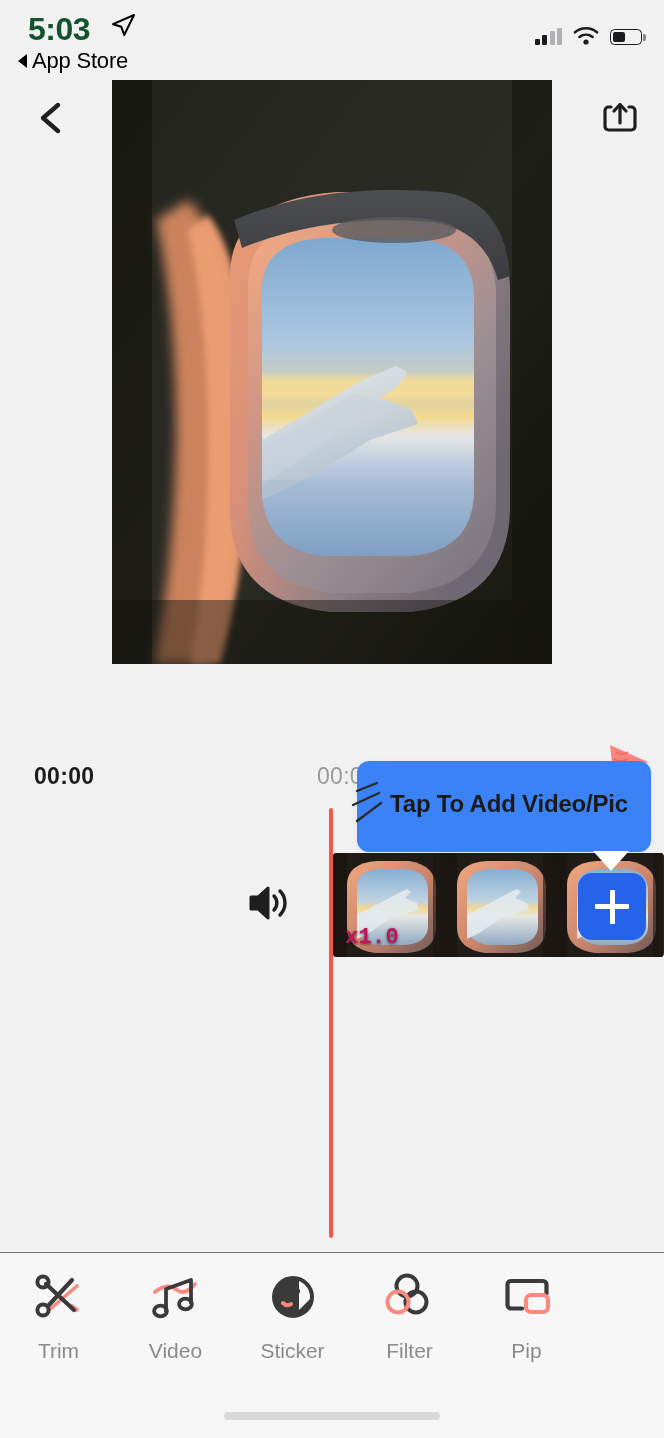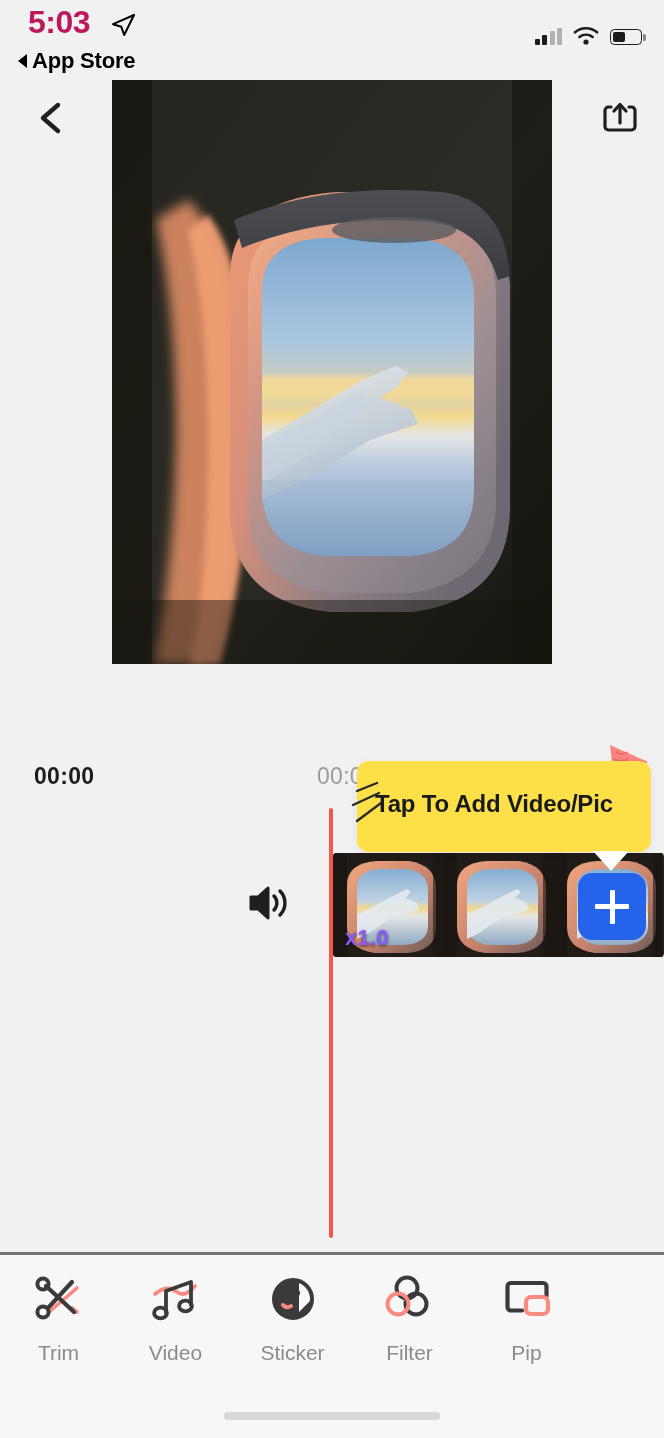--- a/index.html
+++ b/index.html
@@ -7,27 +7,27 @@
     width:664px; height:1438px; overflow:hidden;
     background:#f1f1f1;
     font-family:"Liberation Sans", sans-serif;
     -webkit-font-smoothing:antialiased;
   }
   #app{ position:relative; width:664px; height:1438px; background:#f1f1f1; }
 
   
   .statusbar{ position:absolute; left:0; top:0; width:664px; height:78px; }
   .sb-time{
-    position:absolute; left:28px; top:4px;
-    font-size:32px; font-weight:bold; letter-spacing:-0.5px; color:#be185d;
+    position:absolute; left:28px; top:11px;
+    font-size:32px; font-weight:bold; letter-spacing:-0.5px; color:#14532d;
   }
   .sb-loc{ position:absolute; left:110px; top:12px; width:26px; height:26px; }
   .sb-back{
     position:absolute; left:18px; top:48px;
-    font-size:22px; font-weight:bold; color:#000; letter-spacing:-0.2px;
+    font-size:22px; font-weight:normal; color:#000; letter-spacing:-0.2px;
     display:flex; align-items:center; gap:5px;
   }
   .sb-back .tri{
     width:0;height:0;border-top:7px solid transparent;border-bottom:7px solid transparent;
     border-right:9px solid #000; display:inline-block;
   }
   .sb-right{ position:absolute; right:22px; top:26px; display:flex; align-items:flex-end; gap:11px; }
   .bars{ display:flex; align-items:flex-end; gap:2.5px; height:17px; }
   .bars i{ display:block; width:5px; background:#8e8e93; border-radius:1px; }
   .bars i:nth-child(1){ height:6px;  background:#1c1c1e;}
@@ -70,58 +70,60 @@
 
   .clip{
     position:absolute; left:333px; top:853px; width:331px; height:104px;
     border-radius:4px; overflow:hidden; background:#2a221e;
     display:flex;
   }
   .thumb{ width:110px; height:104px; flex:none; overflow:hidden; position:relative; }
   .thumb svg{ display:block; width:110px; height:104px; }
   .speed-badge{
     position:absolute; left:345px; top:925px;
-    font-size:22px; font-weight:bold; color:#8b5cf6; letter-spacing:.3px;
+    font-size:22px; font-weight:bold; color:#be185d; letter-spacing:.3px;
     text-shadow:0 1px 3px rgba(0,0,0,.65);
+    font-family:Liberation Mono, monospace;
   }
   .add-btn{
     position:absolute; left:578px; top:873px; width:68px; height:67px;
     background:#2563eb; border-radius:14px; cursor:pointer;
     display:flex; align-items:center; justify-content:center;
   }
   .add-btn .plus{ position:relative; width:34px; height:34px; }
   .add-btn .plus::before,.add-btn .plus::after{
     content:""; position:absolute; background:#fff; border-radius:1px;
   }
   .add-btn .plus::before{ left:0; top:14.5px; width:34px; height:5px; }
   .add-btn .plus::after{ top:0; left:14.5px; height:34px; width:5px; }
 
   
   .tip{
     position:absolute; left:357px; top:761px; width:294px; height:91px;
-    background:#fde047; border-radius:12px;
+    background:#3b82f6; border-radius:12px;
     box-shadow:0 2px 8px rgba(0,0,0,.06);
+    text-align:center;
   }
   .tip-text{
     position:absolute; left:18px; top:29px; right:8px;
     font-size:24px; font-weight:bold; color:#1a1a1a; letter-spacing:-0.2px;
     white-space:nowrap;
   }
   .tip-lines{ position:absolute; left:-6px; top:20px; width:48px; height:54px; }
   .tip-tail{
     position:absolute; left:236px; top:90px; width:0; height:0;
     border-left:18px solid transparent; border-right:18px solid transparent;
     border-top:20px solid #fff;
   }
   .tip-tri{ position:absolute; left:598px; top:742px; width:52px; height:40px; }
 
   
   .toolbar{
     position:absolute; left:0; bottom:0; width:664px; height:186px;
-    background:#f7f7f7; border-top:3px solid #737373;
+    background:#f7f7f7; border-top:1px solid #737373;
   }
   .tools{ position:absolute; left:0; top:16px; width:664px; height:110px; display:flex; }
   .tool{ width:117px; flex:none; display:flex; flex-direction:column; align-items:center; cursor:pointer; }
   .tool .ic{ width:56px; height:56px; display:flex; align-items:center; justify-content:center; }
   .tool .lb{ margin-top:14px; font-size:21px; color:#8b8b8b; }
   .home-ind{
     position:absolute; left:50%; transform:translateX(-50%); bottom:18px;
     width:216px; height:8px; background:#d8d8d8; border-radius:4px;
   }
 </style>

